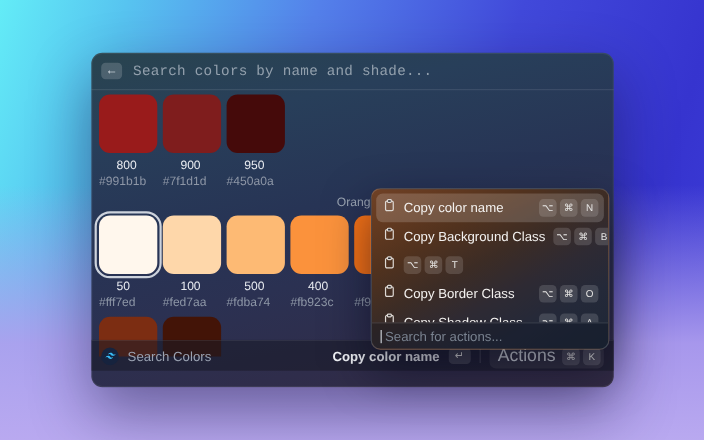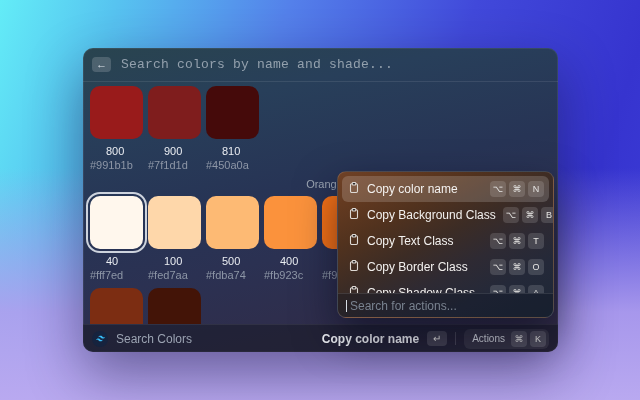--- a/index.html
+++ b/index.html
@@ -38,21 +38,21 @@
   .section-header { margin:7px 0 6px 1px; font-size:11px; color:#9aa4b2;text-align:center; }
   .grid { display:grid; grid-template-columns:repeat(8, 53px); column-gap:5px; row-gap:7px; }
   .cell { width:53px; }
   .swatch { width:53px; height:53px; border-radius:10px; }
   .swatch.selected { outline:2px solid #cdd3dd; outline-offset:2px; }
   .shade { margin-top:6px; font-size:11px; color:#e9ecf1; white-space:nowrap;margin-left:16px; }
   .hex   { margin-top:2px; font-size:11px; color:#8d96a6; white-space:nowrap; }
 
   
   .footer {
-    position:absolute; left:0; right:0; bottom:0; height:28px;
+    position:absolute; left:0; right:0; bottom:15px; height:28px;
     display:flex; align-items:center; gap:8px; padding:0 9px;
     background:rgba(24,25,38,.55);
     border-top:1px solid rgba(255,255,255,.07);
   }
   .app-icon {
     width:16px; height:16px; border-radius:50%; background:#16233e;
     display:flex; align-items:center; justify-content:center; flex:0 0 auto;
   }
   .app-name { font-size:12px; color:#9ba3b2; }
   .footer-right { margin-left:auto; display:flex; align-items:center; gap:8px; }
@@ -61,21 +61,21 @@
     min-width:16px; height:16px; padding:0 3px; border-radius:4px;
     background:rgba(255,255,255,.14); color:#e6e5e3;
     font-size:9px; line-height:16px; text-align:center;
   }
   .key.enter { min-width:20px; height:15px; line-height:15px; font-size:10px; }
   .v-divider { width:1px; height:13px; background:rgba(255,255,255,.16); }
   .actions-group {
     display:flex; align-items:center; gap:4px;
     background:rgba(255,255,255,.08); border-radius:6px; padding:2px 3px 2px 8px;
   }
-  .actions-label { font-size:10px; color:#d6dae1; margin-right:2px; }
+  .actions-label { font-size:16px; color:#d6dae1; margin-right:2px; }
 
   
   .menu {
     position:absolute; left:337px; top:171px; width:217px; height:147px;
     border-radius:9px; overflow:hidden;
     background: linear-gradient(152deg, #6f4126 0%, #643a20 13%, #51321e 29%, #3c2c25 46%, #2e2a33 62%, #242939 78%, #1e2736 100%);
     border:1px solid rgba(255,255,255,.15);
     box-shadow: 0 18px 42px rgba(5,8,25,.55);
   }
   .menu-list { position:absolute; top:0; left:0; right:0; bottom:24px; padding-top:4px; overflow:hidden; }
@@ -116,31 +116,31 @@
             <div class="shade">800</div>
             <div class="hex">#991b1b</div>
           </div>
           <div class="cell">
             <div class="swatch" style="background: rgb(127, 29, 29);"></div>
             <div class="shade">900</div>
             <div class="hex">#7f1d1d</div>
           </div>
           <div class="cell">
             <div class="swatch" style="background: rgb(69, 10, 10);"></div>
-            <div class="shade">810</div>
+            <div class="shade">950</div>
             <div class="hex">#450a0a</div>
           </div>
         </div>
       </div>
       <div class="palette-section">
         <div class="section-header">Orange</div>
         <div class="grid">
           <div class="cell">
             <div class="swatch selected" style="background: rgb(255, 247, 237);"></div>
-            <div class="shade">40</div>
+            <div class="shade">50</div>
             <div class="hex">#fff7ed</div>
           </div>
           <div class="cell">
             <div class="swatch" style="background: rgb(254, 215, 170);"></div>
             <div class="shade">100</div>
             <div class="hex">#fed7aa</div>
           </div>
           <div class="cell">
             <div class="swatch" style="background: rgb(253, 186, 116);"></div>
             <div class="shade">500</div>
@@ -226,21 +226,20 @@
           <span class="key">⌥</span>
           <span class="key">⌘</span>
           <span class="key">B</span>
         </span>
       </div>
       <div class="menu-item">
         <span><svg class="mi-icon" viewBox="0 0 24 24" fill="none" stroke="currentColor" stroke-width="2.2" stroke-linejoin="round">
             <rect x="5" y="4.5" width="14" height="17.5" rx="2.5"></rect>
             <rect x="8.5" y="2" width="7" height="5" rx="1.5" fill="#2e2a2a"></rect>
           </svg></span>
-        <span class="mi-label">Copy Text Class</span>
         <span class="keys">
           <span class="key">⌥</span>
           <span class="key">⌘</span>
           <span class="key">T</span>
         </span>
       </div>
       <div class="menu-item">
         <span><svg class="mi-icon" viewBox="0 0 24 24" fill="none" stroke="currentColor" stroke-width="2.2" stroke-linejoin="round">
             <rect x="5" y="4.5" width="14" height="17.5" rx="2.5"></rect>
             <rect x="8.5" y="2" width="7" height="5" rx="1.5" fill="#2e2a2a"></rect>

